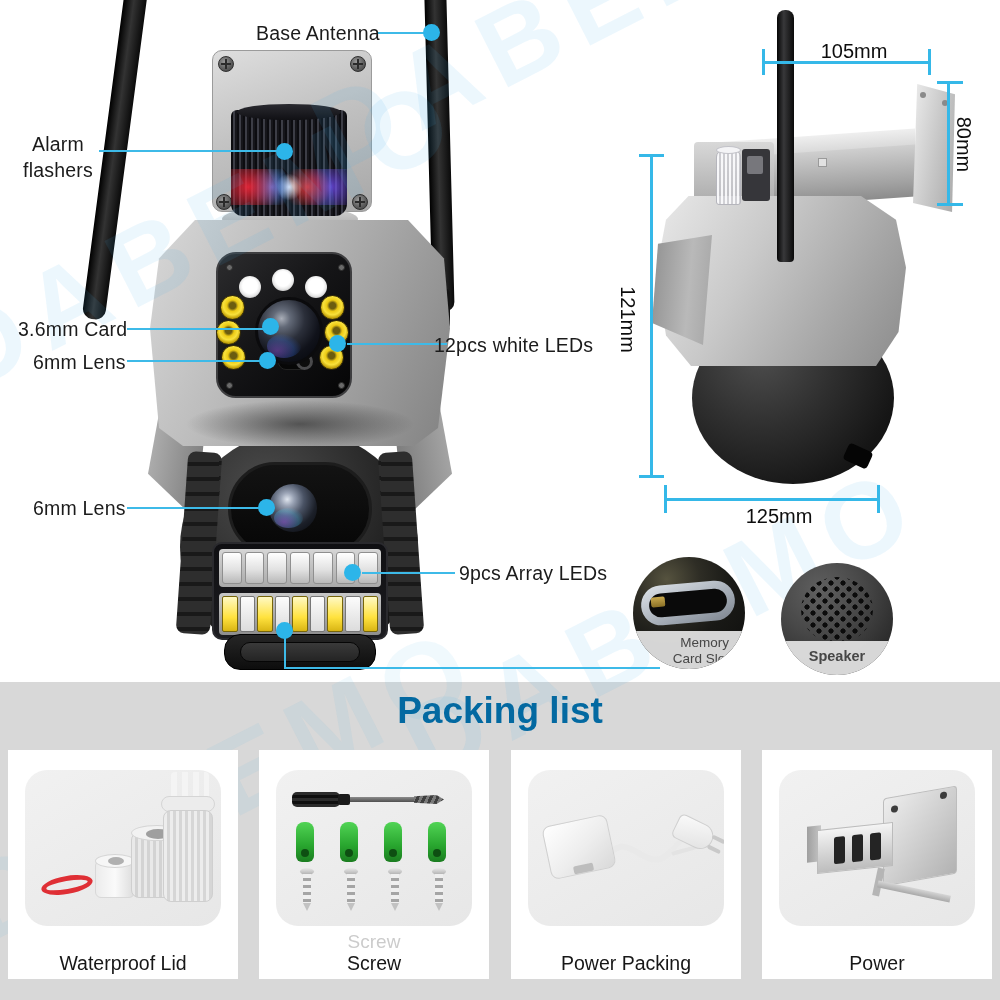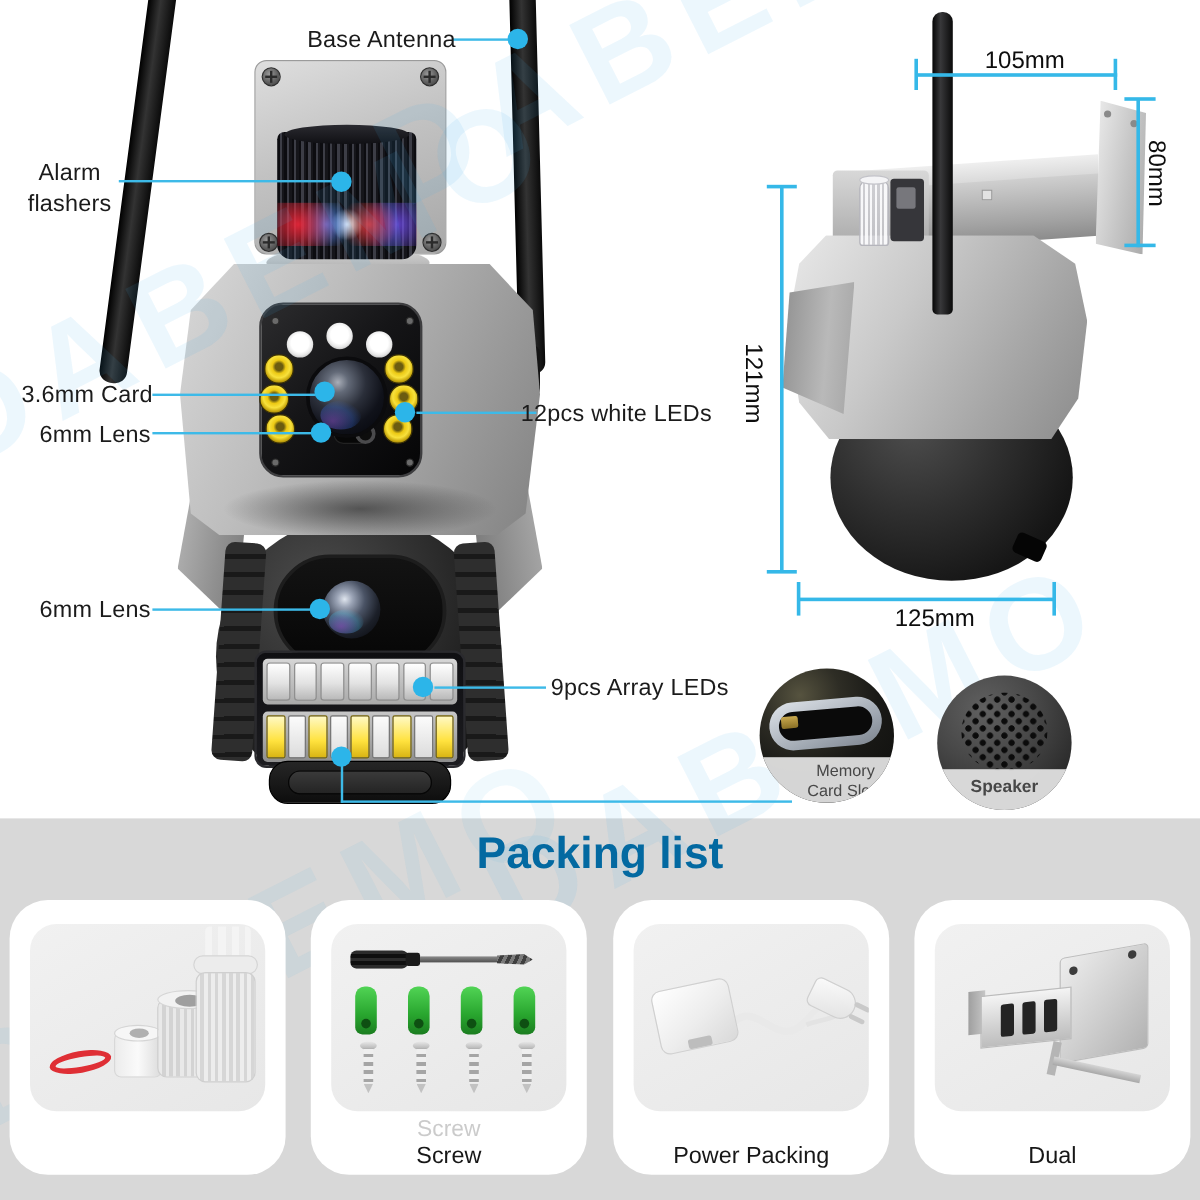--- a/index.html
+++ b/index.html
@@ -47,21 +47,21 @@
     background:linear-gradient(180deg,#fff9c4,#ffe23e 60%,#d9b514); }
   .cellw2 { flex:1; border:1px solid #777; border-radius:2px;
     background:linear-gradient(180deg,#fcfcfc,#dcdcdc); }
 
   
   .detail-circle { position:absolute; width:112px; height:112px; border-radius:50%; overflow:hidden; z-index:8; }
   .detail-band { position:absolute; left:0; right:0; bottom:0; background:rgba(228,228,228,0.93);
     color:#474747; text-align:center; z-index:3; }
 
   
-  .pack-card { position:absolute; top:750px; width:230px; height:229px; background:#ffffff; z-index:6;border-radius:32px; }
+  .pack-card { position:absolute; top:750px; width:230px; height:229px; background:#ffffff; z-index:6; }
   .pack-inner { position:absolute; left:17px; top:20px; width:196px; height:156px; border-radius:22px;
     background:linear-gradient(150deg,#f1f1f1,#e7e7e7); overflow:hidden; }
   .pack-caption { position:absolute; left:0; right:0; top:202px; text-align:center;
     font-size:19.5px; color:#171717; }
   .ghost-caption { position:absolute; left:0; right:0; top:181px; text-align:center;
     font-size:19px; color:#bfbfbf; opacity:.8; }
 </style>
 </head>
 <body>
 
@@ -301,20 +301,21 @@
            background:repeating-linear-gradient(90deg,#e9e9e9 0 3px,#d3d3d3 3px 6px); border:1px solid #cfcfcf;">
         <div class="abs" style="left:-1px; top:-8px; width:52px; height:16px; border-radius:50%; background:#f2f2f2; border:1px solid #d5d5d5;"></div>
         <div class="abs" style="left:14px; top:-4px; width:24px; height:10px; border-radius:50%; background:#9f9f9f;"></div>
       </div>
       <div class="abs" style="left:146px; top:2px; width:38px; height:28px; border-radius:4px 4px 0 0;
            background:repeating-linear-gradient(90deg,#f4f4f4 0 6px, rgba(0,0,0,0) 6px 11px);"></div>
       <div class="abs" style="left:136px; top:26px; width:54px; height:16px; border-radius:8px; background:#ececec; border:1px solid #d5d5d5;"></div>
       <div class="abs" style="left:138px; top:40px; width:50px; height:92px; border-radius:8px;
            background:repeating-linear-gradient(90deg,#ededed 0 3px,#d6d6d6 3px 6px); border:1px solid #cfcfcf;"></div>
     </div>
+    <div class="pack-caption">Waterproof Lid</div>
   </div>
 
   <div class="pack-card" style="left:259px;">
     <div class="pack-inner">
       <div class="abs" style="left:16px; top:22px; width:48px; height:15px; border-radius:5px;
            background:repeating-linear-gradient(0deg,#2c2c2c 0 3px,#0f0f0f 3px 6px);"></div>
       <div class="abs" style="left:62px; top:24px; width:12px; height:11px; border-radius:2px; background:#1a1a1a;"></div>
       <div class="abs" style="left:74px; top:27px; width:66px; height:5px; background:linear-gradient(180deg,#8c8c8c,#4f4f4f);"></div>
       <div class="abs" style="left:138px; top:25px; width:30px; height:9px;
            background:repeating-linear-gradient(115deg,#7a7a7a 0 3px,#3f3f3f 3px 6px); clip-path:polygon(0 15%,75% 0,100% 50%,75% 100%,0 85%);"></div>
@@ -389,16 +390,16 @@
       <div class="abs" style="left:38px; top:56px; width:76px; height:44px; transform:skewY(-6deg);
            background:linear-gradient(180deg,#f4f4f4,#d2d2d2 60%,#bdbdbd); border:1px solid #bbbbbb;">
         <div class="abs" style="left:16px; top:8px; width:11px; height:27px; border-radius:2px; background:#242424;"></div>
         <div class="abs" style="left:34px; top:8px; width:11px; height:27px; border-radius:2px; background:#242424;"></div>
         <div class="abs" style="left:52px; top:8px; width:11px; height:27px; border-radius:2px; background:#242424;"></div>
       </div>
       <div class="abs" style="left:96px; top:98px; width:7px; height:28px; transform:rotate(12deg); background:#b5b5b5;"></div>
       <div class="abs" style="left:98px; top:118px; width:74px; height:7px; transform:rotate(12deg);
            background:linear-gradient(180deg,#d6d6d6,#a8a8a8);"></div>
     </div>
-    <div class="pack-caption">Dual</div>
+    <div class="pack-caption">Power</div>
   </div>
 
 </div>
 
 </body></html>

